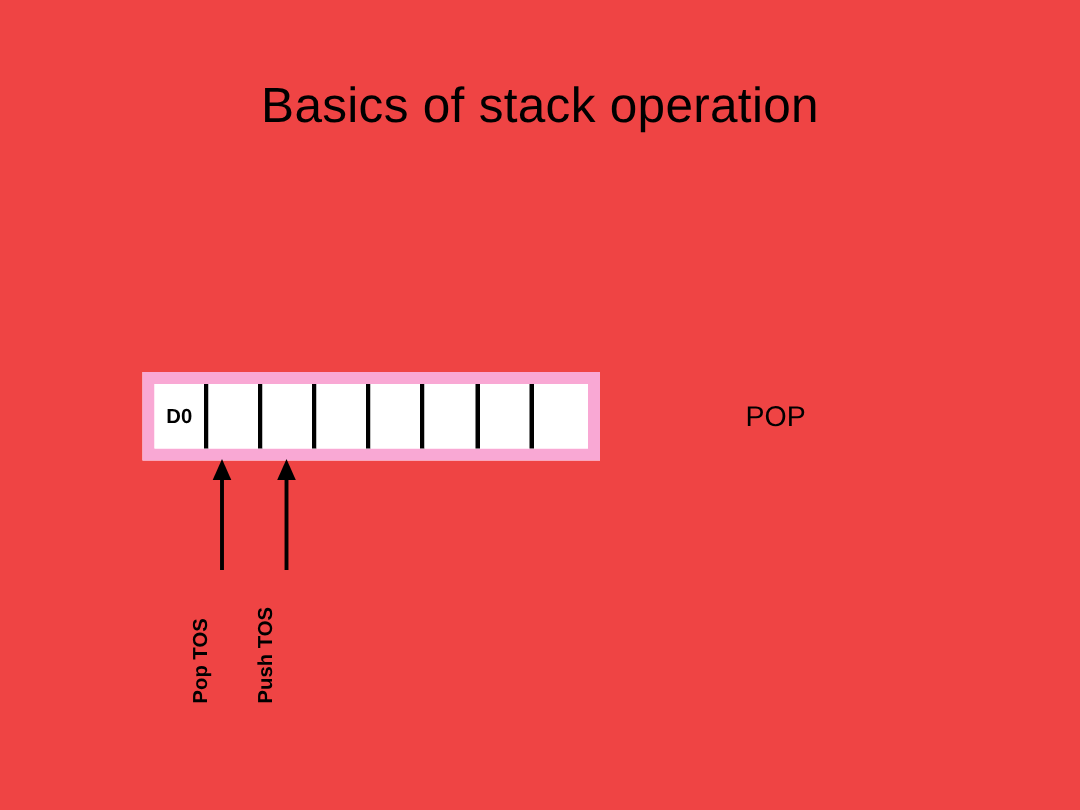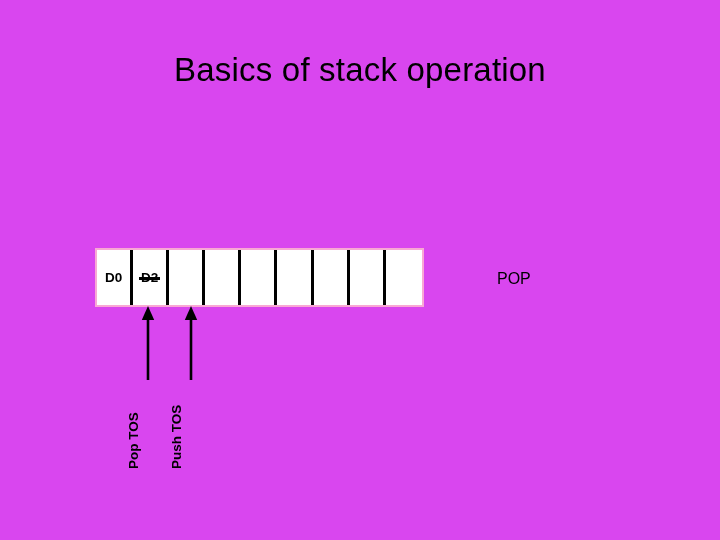--- a/index.html
+++ b/index.html
@@ -8,21 +8,21 @@
     background: #ffffff;
   }
   body {
     font-family: "Liberation Sans", sans-serif;
     color: #000000;
   }
   #slide {
     position: relative;
     width: 720px;
     height: 540px;
-    background: #d946ef;
+    background: #ef4444;
     overflow: hidden;
   }
 
   
   #slide-title {
     position: absolute;
     left: 0;
     top: 50px;
     width: 720px;
     text-align: center;
@@ -34,21 +34,21 @@
     white-space: nowrap;
   }
 
   
   #stack-row {
     position: absolute;
     left: 95px;
     top: 248px;
     height: 59px;
     display: flex;
-    border: 2px solid #f9a8d4;
+    border: 8px solid #f9a8d4;
     box-sizing: border-box;
     background: #ffffff;
   }
   .stack-cell {
     width: 36.1px;
     height: 100%;
     box-sizing: border-box;
     border-right: 3px solid #000000;
     display: flex;
     align-items: center;
@@ -99,40 +99,37 @@
     white-space: nowrap;
     transform-origin: left bottom;
     transform: rotate(-90deg);
   }
 
   
   #pop-caption {
     position: absolute;
     left: 497px;
     top: 267px;
-    font-size: 16px;
+    font-size: 19px;
     font-weight: 400;
     line-height: 23px;
     color: #000000;
     white-space: nowrap;
   }
 </style>
 </head>
 <body>
 
 <div id="slide">
 
   <div id="slide-title">Basics of stack operation</div>
 
   <div id="stack-row">
     <div class="stack-cell">
       <span class="cell-label">D0</span>
-    </div>
-    <div class="stack-cell">
-      <span class="cell-label struck">D2</span>
     </div>
     <div class="stack-cell">
       <span class="cell-label"></span>
     </div>
     <div class="stack-cell">
       <span class="cell-label"></span>
     </div>
     <div class="stack-cell">
       <span class="cell-label"></span>
     </div>

